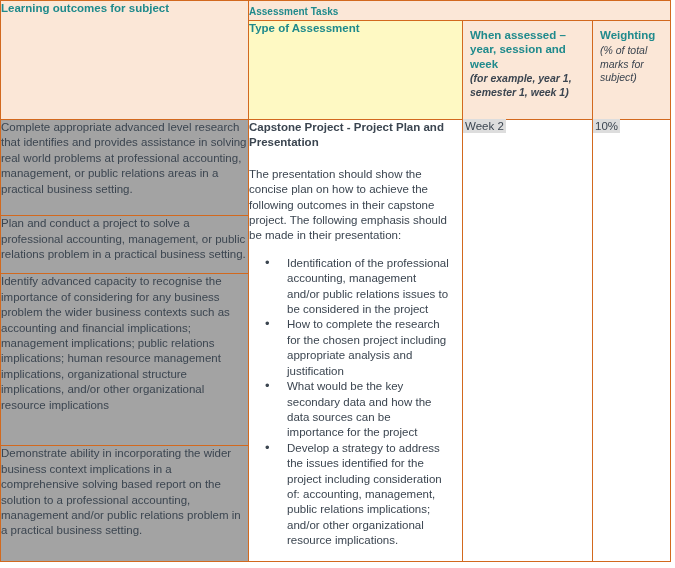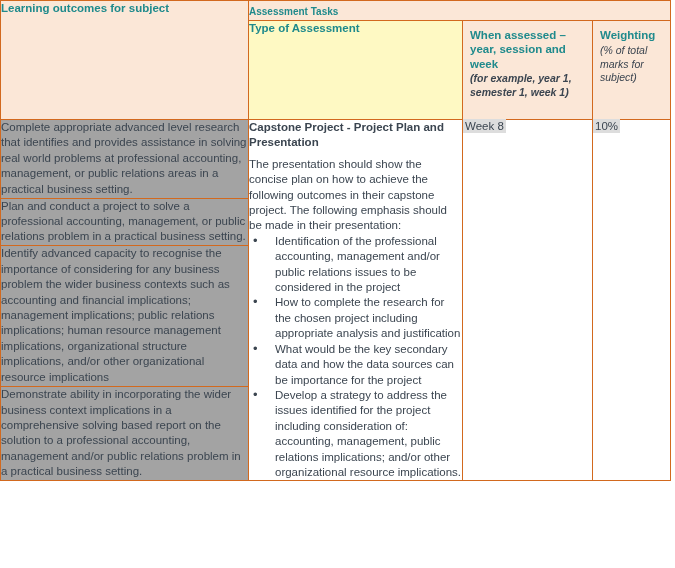--- a/index.html
+++ b/index.html
@@ -98,28 +98,28 @@
     padding: 8px 7px 6px 8px;
     color: #3B4550;
     font-size: 11.5px;
     line-height: 15.4px;
     background: #ffffff;
   }
   .task-heading {
     font-weight: bold;
     color: #3B4550;
     display: block;
-    margin-bottom: 6px;
+    margin-bottom: 16px;
     line-height: 15.4px;
   }
   .task-intro {
     display: block;
   }
   .task-list {
-    margin: 0;
+    margin: 12px;
     padding: 0;
     list-style: none;
   }
   .task-list li {
     position: relative;
     padding-left: 26px;
     line-height: 15.4px;
   }
   .task-list li::before {
     content: "\2022";
@@ -189,21 +189,21 @@
       <span class="task-intro">The presentation should show the concise plan on how to achieve the following outcomes in their capstone project. The following emphasis should be made in their presentation:</span>
       <ul class="task-list">
         <li>Identification of the professional accounting, management and/or public relations issues to be considered in the project</li>
         <li>How to complete the research for the chosen project including appropriate analysis and justification</li>
         <li>What would be the key secondary data and how the data sources can be importance for the project</li>
         <li>Develop a strategy to address the issues identified for the project including consideration of: accounting, management, public relations implications; and/or other organizational resource implications.</li>
       </ul>
     </td>
 
     <td rowspan="4" class="center-cell">
-      <span class="hl">Week 8</span>
+      <span class="hl">Week 2</span>
     </td>
 
     <td rowspan="4" class="center-cell">
       <span class="hl">10%</span>
     </td>
   </tr>
 
   <tr>
     <td class="lo-cell">Plan and conduct a project to solve a professional accounting, management,  or public relations problem in a practical business setting.</td>
   </tr>

